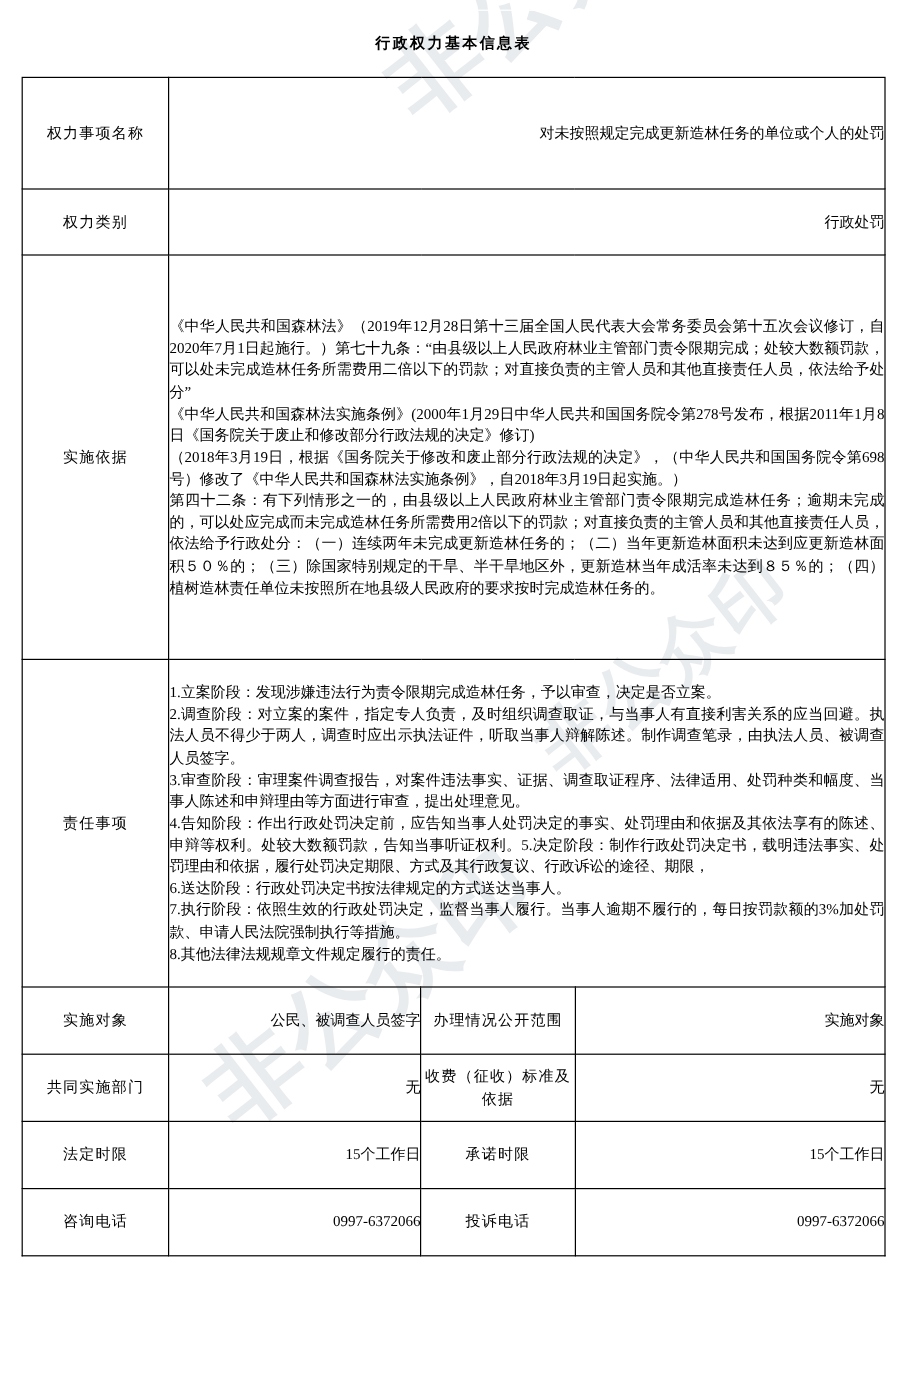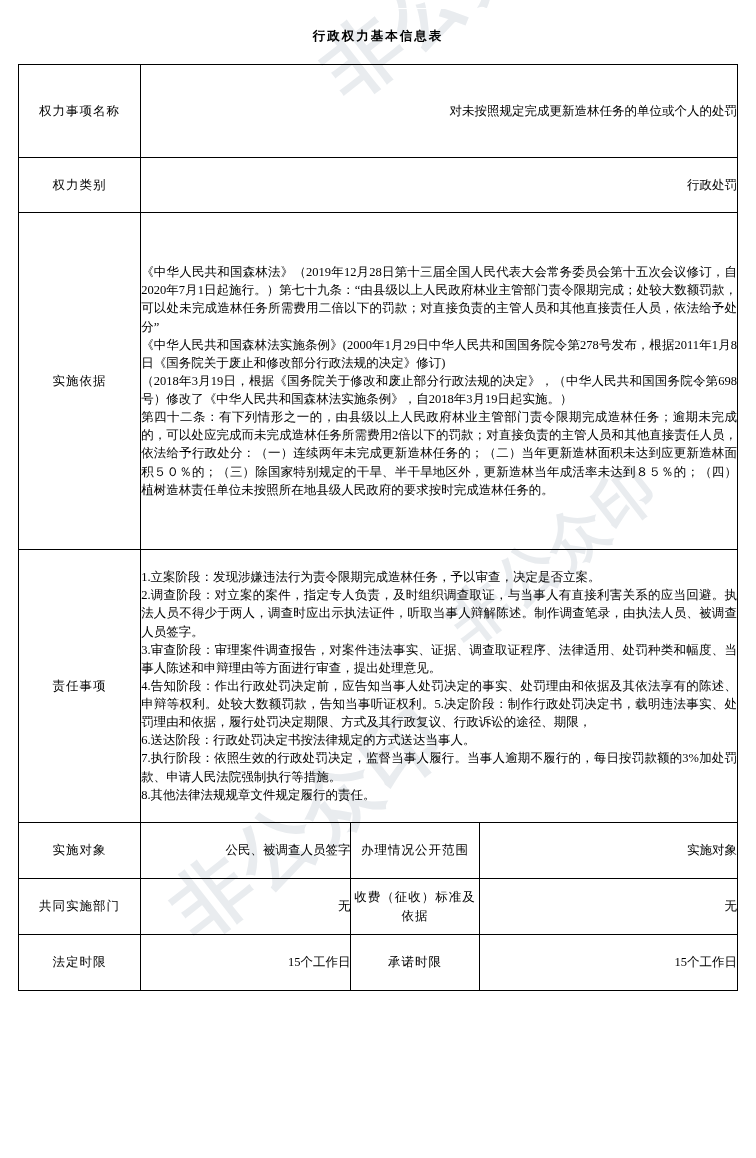--- a/index.html
+++ b/index.html
@@ -186,19 +186,25 @@
           <td class="val-center">无</td>
         </tr>
 
         <tr>
           <td class="lbl h-row">法定时限</td>
           <td class="val-center">15个工作日</td>
           <td class="lbl">承诺时限</td>
           <td class="val-center">15个工作日</td>
         </tr>
 
+        <tr>
+          <td class="lbl h-row">咨询电话</td>
+          <td class="val-center">0997-6372066</td>
+          <td class="lbl">投诉电话</td>
+          <td class="val-center">0997-6372066</td>
+        </tr>
 
 
       </tbody>
     </table>
   </div>
 
 </div>
 
 </body></html>

